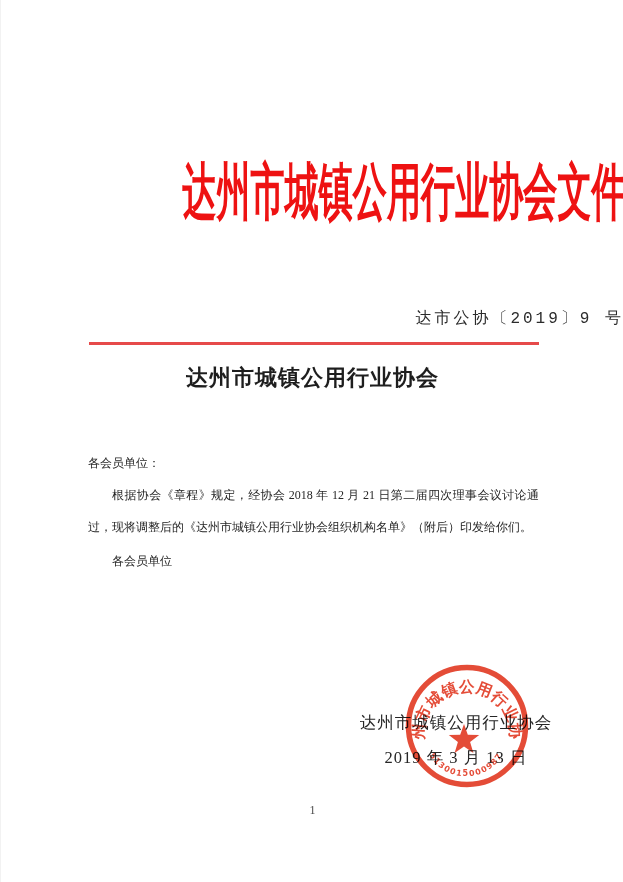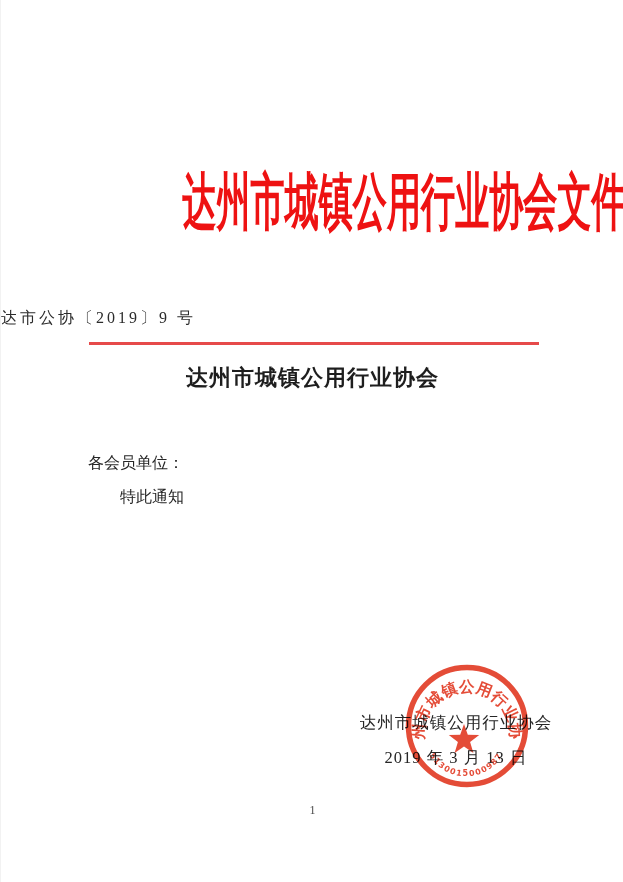--- a/index.html
+++ b/index.html
@@ -17,21 +17,21 @@
     overflow: hidden;
     font-family: "Liberation Serif", "DejaVu Serif", serif;
     color: #262626;
     border-right: 1px solid #e3e3e3;
     border-left: 1px solid #f2f2f2;
   }
 
   
   .org-header {
     position: absolute;
-    top: 164px;
+    top: 154px;
     left: 0;
     width: 100%;
     text-align: center;
     white-space: nowrap;
   }
   .org-header .stretch {
     display: inline-block;
     transform: scaleX(0.55);
     transform-origin: 50% 50%;
     font-size: 62px;
@@ -40,24 +40,25 @@
     letter-spacing: 0px;
     color: var(--header-red);
   }
 
   
   .doc-number {
     position: absolute;
     top: 308px;
     left: 0;
     width: 100%;
-    text-align: left;
+    text-align: right;
     font-size: 16px;
     letter-spacing: 3px;
     color: #2b2b2b;
+    font-family: Liberation Mono, monospace;
   }
 
   
   .red-rule {
     position: absolute;
     top: 342px;
     left: 88px;
     width: 450px;
     height: 3px;
     background: var(--rule-red);
@@ -76,21 +77,21 @@
     letter-spacing: 1px;
     color: #1e1e1e;
   }
 
   
   .body-block {
     position: absolute;
     top: 447px;
     left: 87px;
     width: 451px;
-    font-size: 16px;
+    font-size: 12px;
     line-height: 32px;
     text-align: justify;
     color: #262626;
   }
   .body-block p { margin: 0; }
   .body-block p.indent { text-indent: 2em; }
   .body-block p.gap { margin-top: 2px; }
 
   
   .signature {
@@ -142,21 +143,22 @@
   <div class="doc-number">达市公协〔2019〕9 号</div>
 
   <div class="red-rule"></div>
 
   <div class="notice-title">
     <div>达州市城镇公用行业协会</div>
   </div>
 
   <div class="body-block">
     <p>各会员单位：</p>
-    <p class="indent gap">特此通知</p>
+    <p class="indent">根据协会《章程》规定，经协会 2018 年 12 月 21 日第二届四次理事会议讨论通过，现将调整后的《达州市城镇公用行业协会组织机构名单》（附后）印发给你们。</p>
+    <p class="indent gap">各会员单位</p>
   </div>
 
   <div class="signature">
     <div class="sig-name">达州市城镇公用行业协会</div>
     <div class="sig-date">2019 年 3 月 13 日</div>
   </div>
 
   <div class="seal">
     <svg viewBox="0 0 124 124" xmlns="http://www.w3.org/2000/svg">
       <defs>

